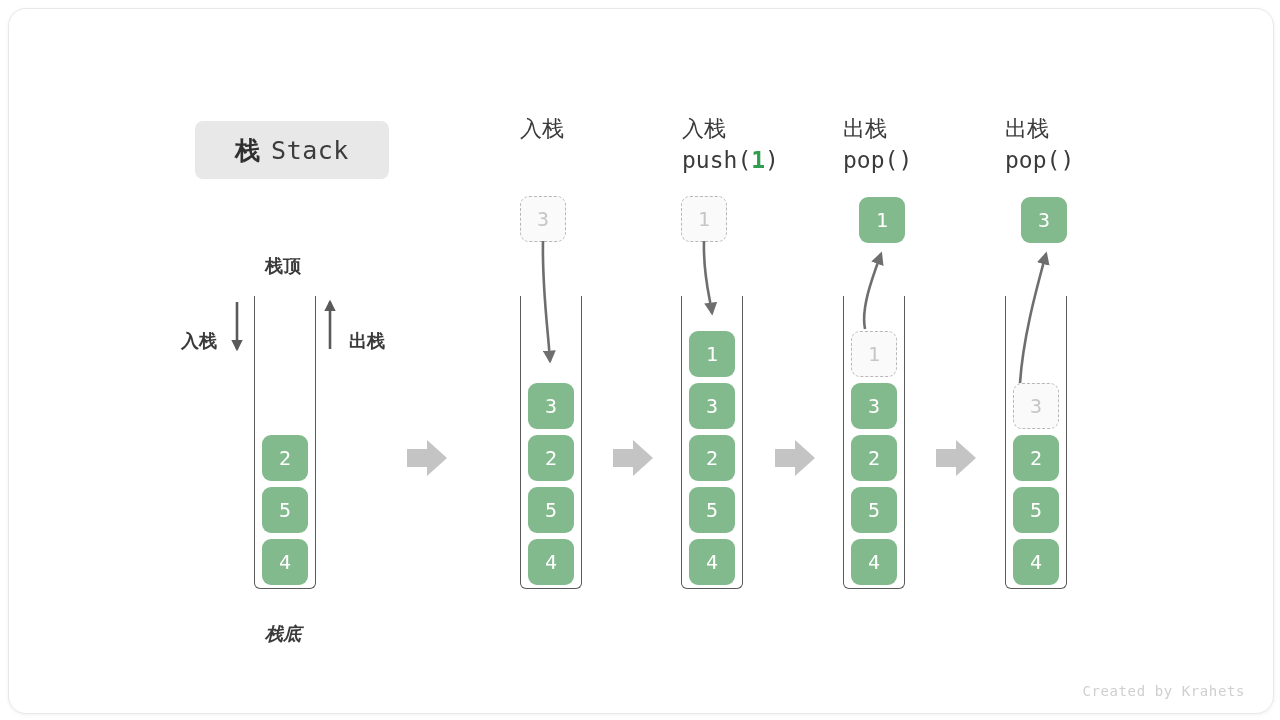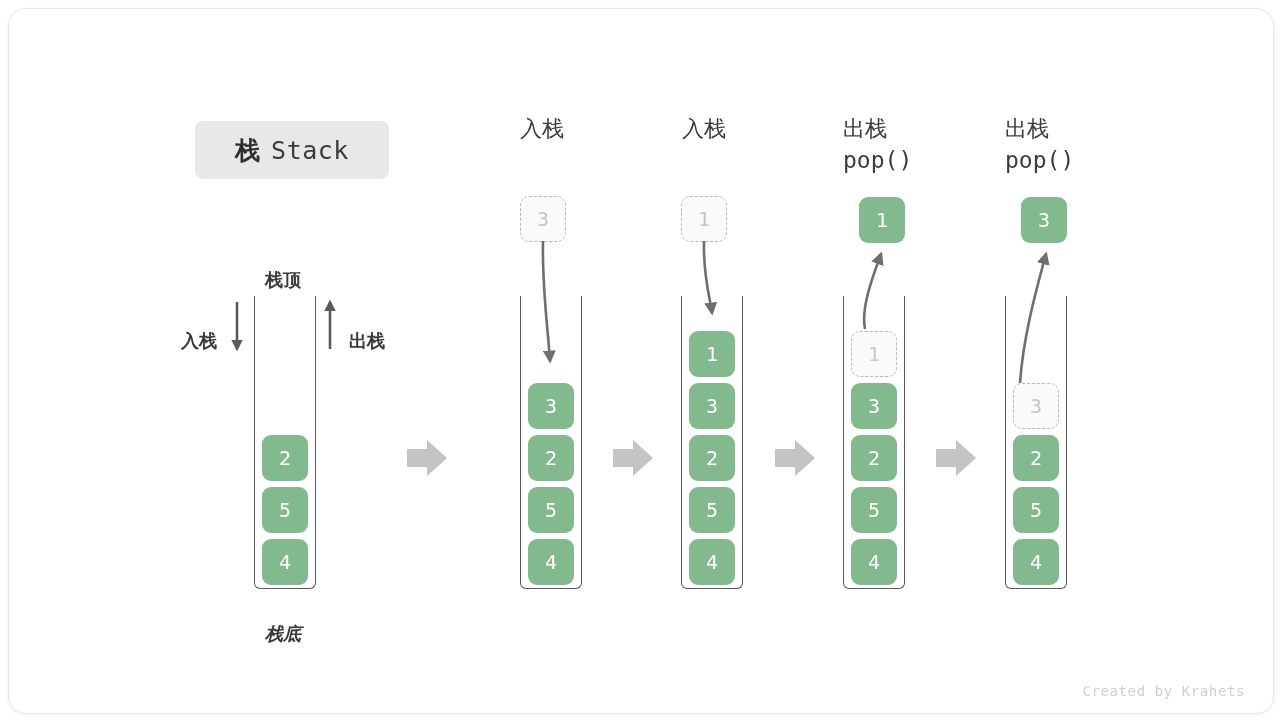--- a/index.html
+++ b/index.html
@@ -164,32 +164,33 @@
 </head>
 <body>
 
 <div id="canvas">
 
   <div class="abs" id="title-badge">
     <span class="t-cn">栈</span>
     <span class="t-en">Stack</span>
   </div>
 
-  <div class="abs cn-label" style="left:256px; top:259px;">栈顶</div>
+  <div class="abs cn-label" style="left:256px; top:245px;">栈顶</div>
   <div class="abs cn-label" style="left:256px; top:613px;font-style:italic;">栈底</div>
 
   <div class="abs cn-label" style="left:172px; top:320px;">入栈</div>
   <div class="abs cn-label" style="left:340px; top:320px;">出栈</div>
 
   <div class="abs col-head" style="left:511px; top:105px;">
     <div class="line1">入栈</div>
   </div>
 
   <div class="abs col-head" style="left:673px; top:105px;">
     <div class="line1">入栈</div>
+    <div class="line2"><span>push(</span><span class="arg">1</span><span>)</span></div>
   </div>
 
   <div class="abs col-head" style="left:834px; top:105px;">
     <div class="line1">出栈</div>
     <div class="line2"><span>pop(</span><span class="arg"></span><span>)</span></div>
   </div>
 
   <div class="abs col-head" style="left:996px; top:105px;">
     <div class="line1">出栈</div>
     <div class="line2"><span>pop(</span><span class="arg"></span><span>)</span></div>

